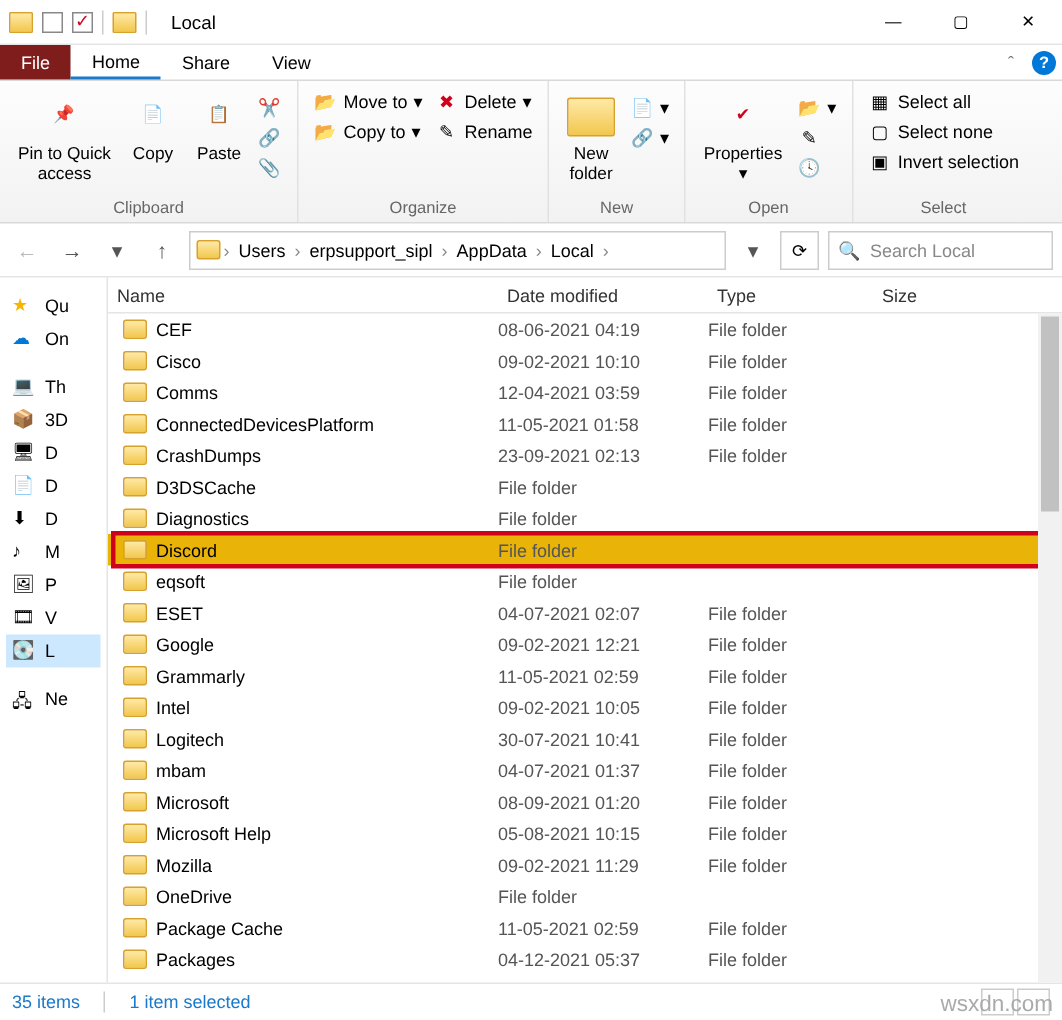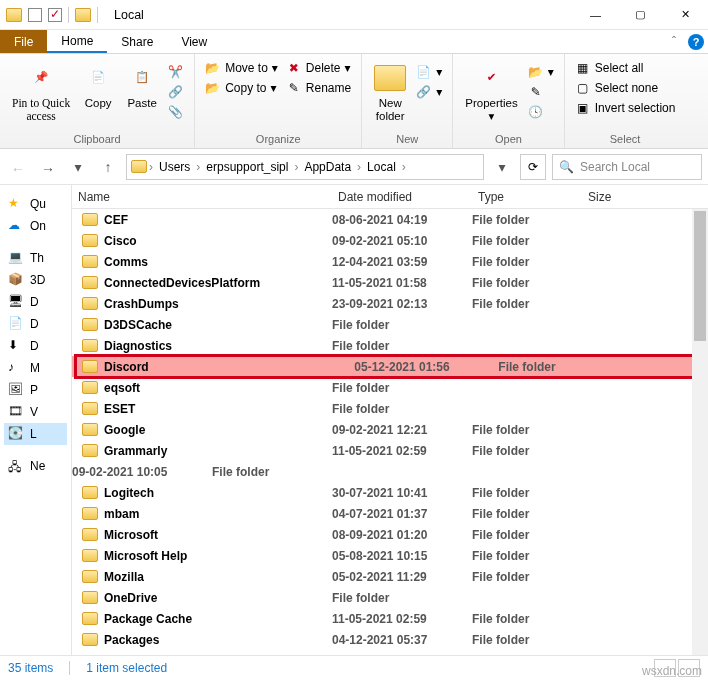--- a/index.html
+++ b/index.html
@@ -11,21 +11,21 @@
 .titlebar .fico { width: 16px; height: 14px; background: linear-gradient(#ffe9a6, #f1c74e); border: 1px solid #d6a12d; border-radius: 1px; display: inline-block; position: relative; }
 .titlebar .chk { width: 14px; height: 14px; border: 1px solid #888; display: inline-block; position: relative; }
 .titlebar .chk.checked::after { content: "✓"; position: absolute; left: 1px; top: -2px; color: #d0021b; font-size: 12px; }
 .titlebar .title-text { margin-left: 10px; font-size: 12.5px; }
 .titlebar .win-controls { margin-left: auto; display: flex; }
 .titlebar .win-controls span { width: 45px; height: 30px; display: flex; align-items: center; justify-content: center; font-size: 11px; font-family: Arial; }
 
 
 .menutabs { height: 24px; display: flex; align-items: stretch; border-bottom: 1px solid #d9d9d9; }
 .menutabs .tab { padding: 0 14px; display: flex; align-items: center; font-size: 12px; }
-.menutabs .tab.file { background: #a16207; color: #fff; }
+.menutabs .tab.file { background: #7f1d1d; color: #fff; }
 .menutabs .tab.home { border-bottom: 2px solid #1979ca; }
 .menutabs .min-ribbon { margin-left: auto; padding: 0 8px; display: flex; align-items: center; color: #777; }
 .menutabs .help { width: 24px; display: flex; align-items: center; justify-content: center; }
 .menutabs .help-circle { width: 16px; height: 16px; border-radius: 50%; background: #0078d7; color: #fff; text-align: center; line-height: 16px; font-size: 11px; font-weight: bold; }
 
 
 .ribbon { height: 95px; background: linear-gradient(#fdfdfd, #f2f2f2); border-bottom: 1px solid #d9d9d9; display: flex; }
 .group { border-right: 1px solid #e1e1e1; display: flex; flex-direction: column; justify-content: space-between; padding: 4px 6px 0; }
 .group-body { display: flex; align-items: flex-start; height: 74px; }
 .group-title { text-align: center; font-size: 11px; color: #666; padding-bottom: 3px; }
@@ -59,36 +59,36 @@
 
 .list-area { flex: 1; position: relative; }
 .columns { height: 24px; display: flex; border-bottom: 1px solid #e5e5e5; font-size: 12px; color: #333; }
 .columns > div { display: flex; align-items: center; padding: 0 6px; }
 .col-name { width: 260px; }
 .col-date { width: 140px; }
 .col-type { width: 110px; }
 .col-size { width: 80px; }
 
 .rows { overflow-y: auto; height: 446px; }
-.row { height: 21px; display: flex; align-items: center; font-size: 12px; font-weight: bold; }
+.row { height: 21px; display: flex; align-items: center; font-size: 12px; }
 .row .c-name { width: 260px; display: flex; align-items: center; gap: 6px; padding-left: 10px; }
 .row .c-date { width: 140px; color: #555; }
 .row .c-type { width: 110px; color: #555; }
-.row.selected { background: #fca5a5; text-align: center; }
+.row.selected { background: #eab308; }
 .row-highlight { position: relative; }
 .row-highlight::before { content: ""; position: absolute; left: 2px; right: 6px; top: -2px; bottom: -2px; border: 3px solid #d0021b; pointer-events: none; }
 .scroll-indicator { position: absolute; right: 0; top: 24px; bottom: 0; width: 16px; background: #f1f1f1; }
 .scroll-thumb { position: absolute; right: 2px; top: 26px; width: 12px; height: 130px; background: #c1c1c1; }
 
 
 .statusbar { height: 24px; border-top: 1px solid #e5e5e5; display: flex; align-items: center; padding: 0 8px; font-size: 12px; color: #1979ca; gap: 16px; }
 .statusbar .view-btns { margin-left: auto; display: flex; gap: 2px; }
 .statusbar .vb { width: 22px; height: 18px; border: 1px solid #ccc; }
 
-.watermark { position: absolute; right: 6px; bottom: 2px; font-size: 12px; color: #aaa; }
+.watermark { position: absolute; right: 6px; bottom: 2px; font-size: 15px; color: #aaa; }
 </style>
 </head>
 <body>
 
 <div class="titlebar">
   <div class="qat">
     <span class="fico"></span>
     <span class="chk"></span>
     <span class="chk checked"></span>
     <span style="border-left:1px solid #ccc;height:16px;"></span>
@@ -112,21 +112,21 @@
   <div class="help">
       <span class="help-circle">?</span>
     </div>
 </div>
 
 <div class="ribbon">
   <div class="group">
     <div class="group-body">
       <div class="bigbtn">
         <div class="ico32">📌</div>
-        <span style="white-space:pre;font-family:Liberation Serif, serif;">Pin to Quick
+        <span style="white-space:pre;">Pin to Quick
 access</span>
       </div>
       <div class="bigbtn">
         <div class="ico32">📄</div>
         <span>Copy</span>
       </div>
       <div class="bigbtn">
         <div class="ico32">📋</div>
         <span>Paste</span>
       </div>
@@ -333,21 +333,21 @@
             <span>CEF</span>
           </div>
           <div class="c-date">08-06-2021 04:19</div>
           <div class="c-type">File folder</div>
         </div>
         <div class="row">
           <div class="c-name">
             <span class="folder-ico small"></span>
             <span>Cisco</span>
           </div>
-          <div class="c-date">09-02-2021 05:10</div>
+          <div class="c-date">09-02-2021 10:10</div>
           <div class="c-type">File folder</div>
         </div>
         <div class="row">
           <div class="c-name">
             <span class="folder-ico small"></span>
             <span>Comms</span>
           </div>
           <div class="c-date">12-04-2021 03:59</div>
           <div class="c-type">File folder</div>
         </div>
@@ -379,54 +379,58 @@
             <span class="folder-ico small"></span>
             <span>Diagnostics</span>
           </div>
           <div class="c-type">File folder</div>
         </div>
         <div class="row selected row-highlight">
           <div class="c-name">
             <span class="folder-ico small"></span>
             <span>Discord</span>
           </div>
-          <div class="c-date">05-12-2021 01:56</div>
           <div class="c-type">File folder</div>
         </div>
         <div class="row">
           <div class="c-name">
             <span class="folder-ico small"></span>
             <span>eqsoft</span>
           </div>
           <div class="c-type">File folder</div>
         </div>
         <div class="row">
           <div class="c-name">
             <span class="folder-ico small"></span>
             <span>ESET</span>
           </div>
+          <div class="c-date">04-07-2021 02:07</div>
           <div class="c-type">File folder</div>
         </div>
         <div class="row">
           <div class="c-name">
             <span class="folder-ico small"></span>
             <span>Google</span>
           </div>
           <div class="c-date">09-02-2021 12:21</div>
           <div class="c-type">File folder</div>
         </div>
         <div class="row">
           <div class="c-name">
             <span class="folder-ico small"></span>
             <span>Grammarly</span>
           </div>
           <div class="c-date">11-05-2021 02:59</div>
           <div class="c-type">File folder</div>
         </div>
         <div class="row">
+          <div class="c-name">
+            <span class="folder-ico small"></span>
+            <span>Intel</span>
+          </div>
           <div class="c-date">09-02-2021 10:05</div>
           <div class="c-type">File folder</div>
         </div>
         <div class="row">
           <div class="c-name">
             <span class="folder-ico small"></span>
             <span>Logitech</span>
           </div>
           <div class="c-date">30-07-2021 10:41</div>
           <div class="c-type">File folder</div>
@@ -453,21 +457,21 @@
             <span>Microsoft Help</span>
           </div>
           <div class="c-date">05-08-2021 10:15</div>
           <div class="c-type">File folder</div>
         </div>
         <div class="row">
           <div class="c-name">
             <span class="folder-ico small"></span>
             <span>Mozilla</span>
           </div>
-          <div class="c-date">05-02-2021 11:29</div>
+          <div class="c-date">09-02-2021 11:29</div>
           <div class="c-type">File folder</div>
         </div>
         <div class="row">
           <div class="c-name">
             <span class="folder-ico small"></span>
             <span>OneDrive</span>
           </div>
           <div class="c-type">File folder</div>
         </div>
         <div class="row">

